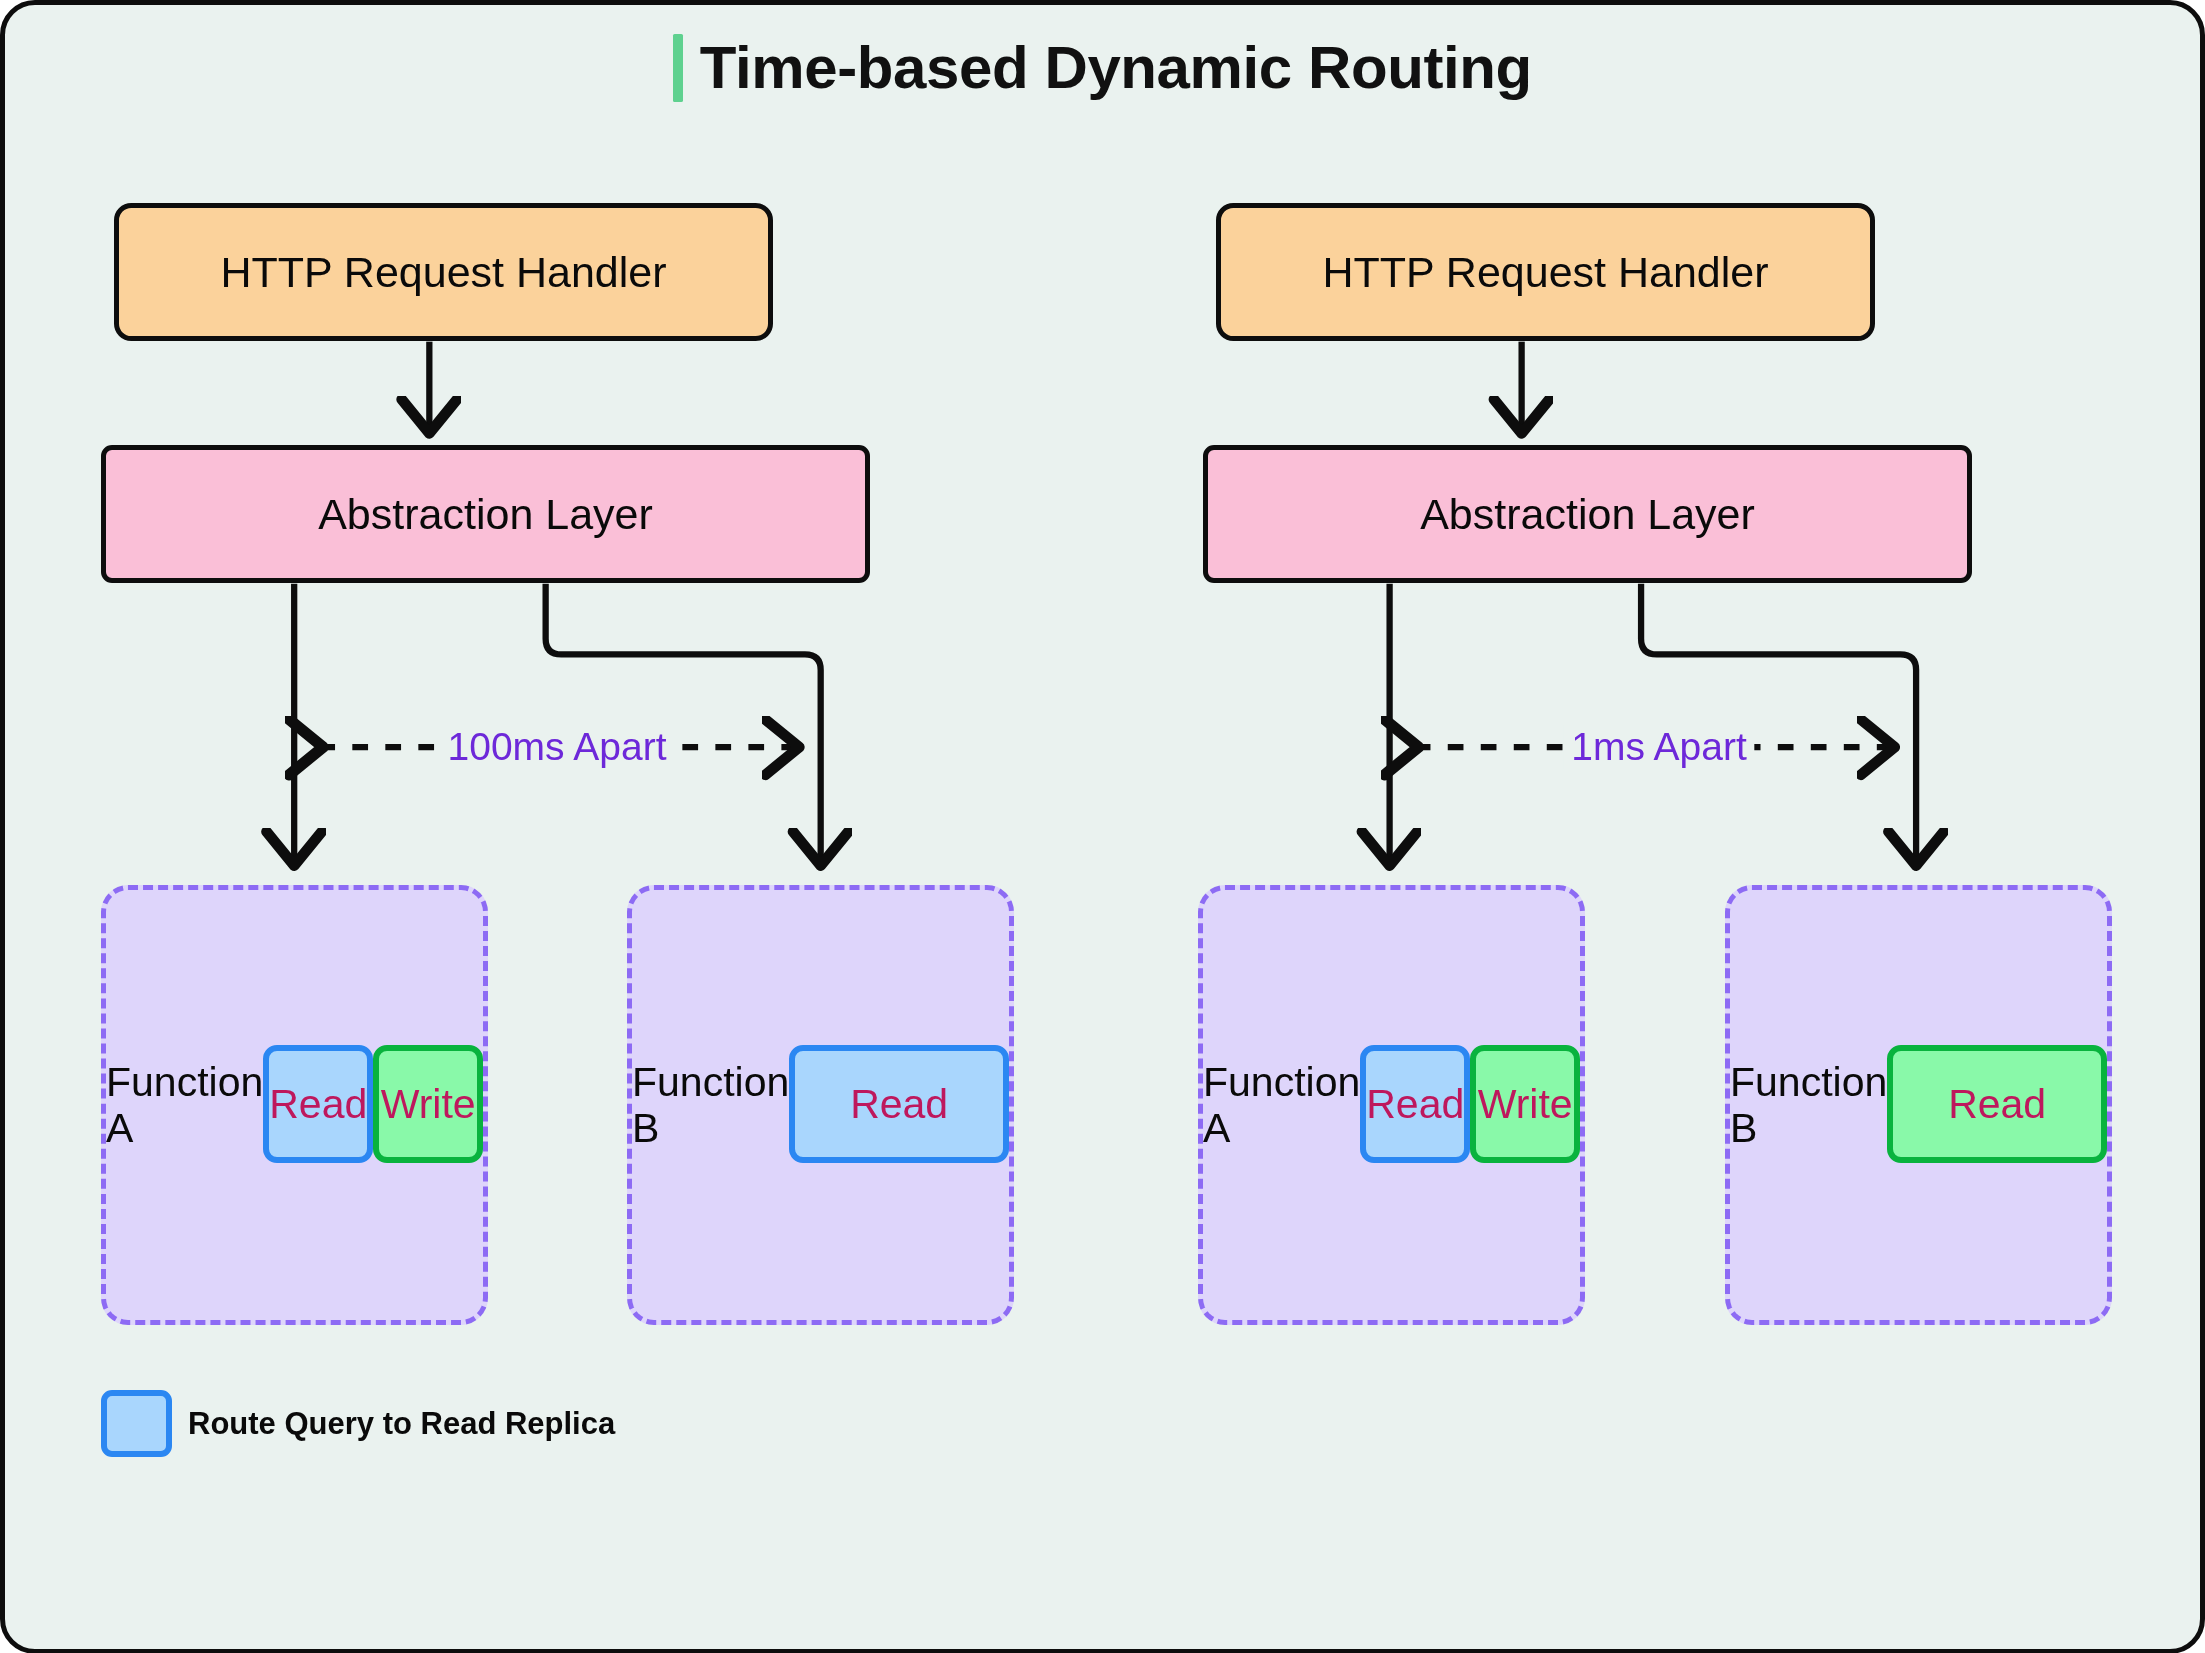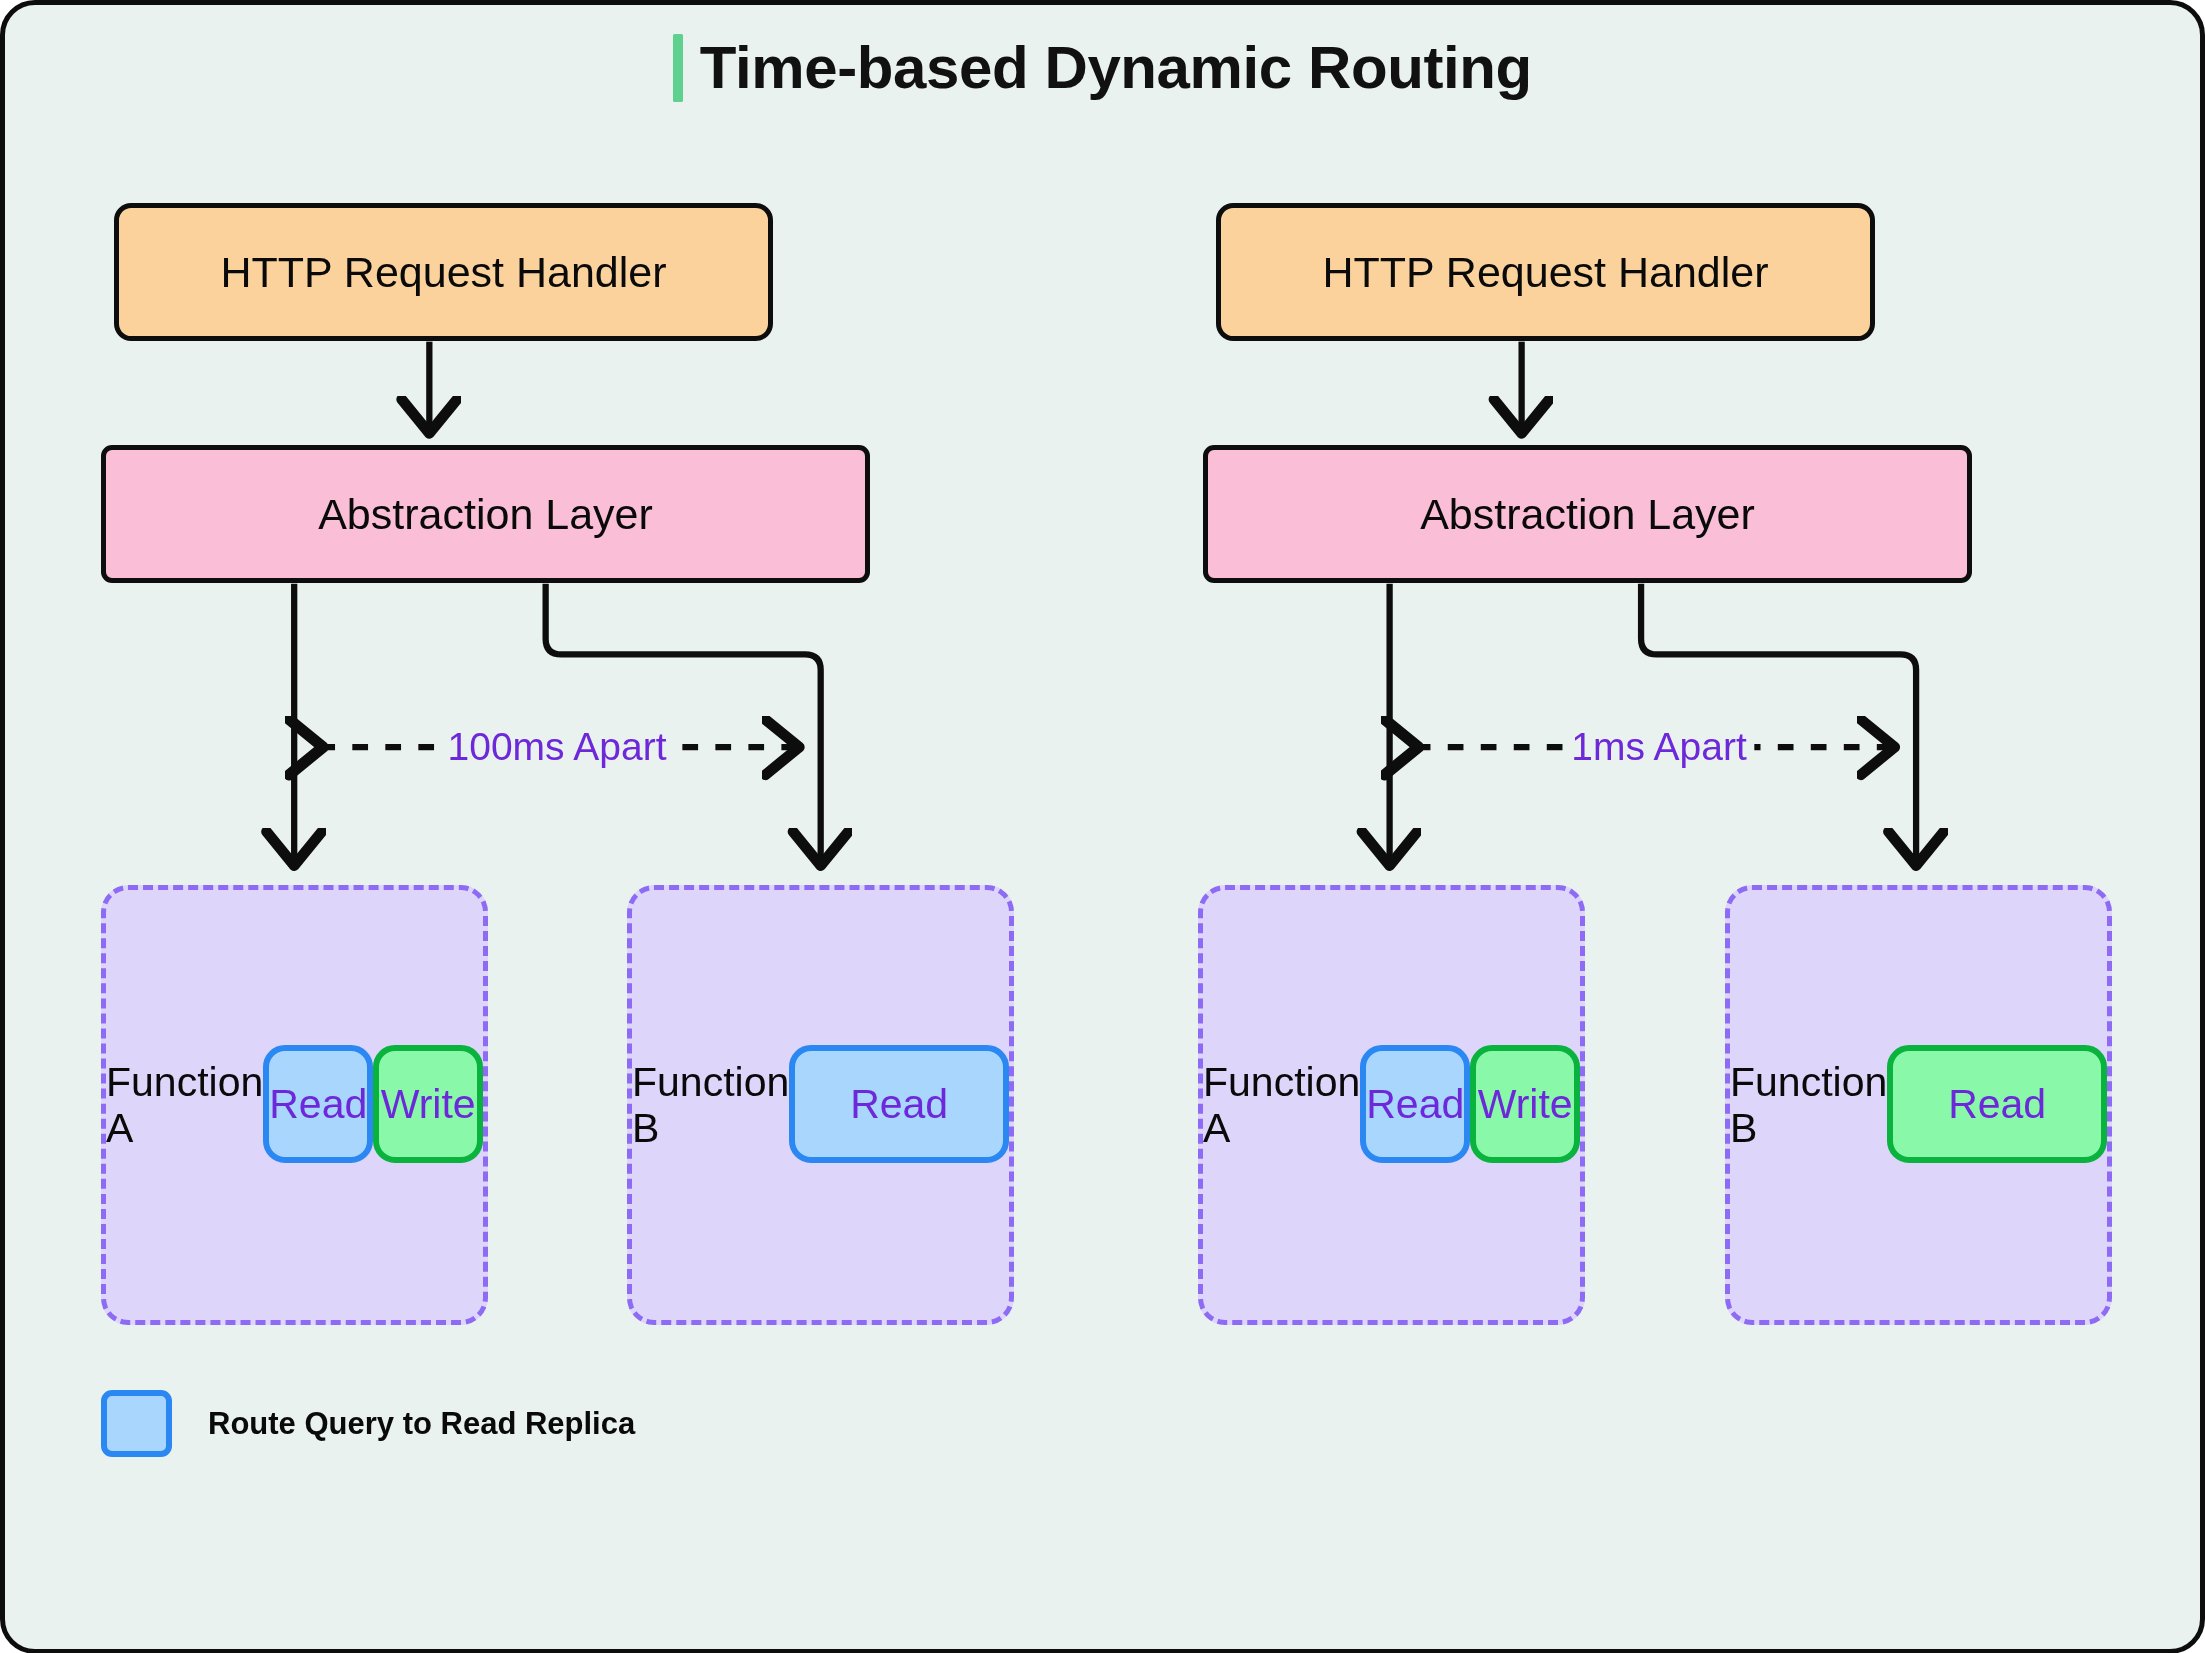--- a/index.html
+++ b/index.html
@@ -97,22 +97,22 @@
     line-height: 1.12;
   }
   .op-box {
     box-sizing: border-box;
     width: 314px;
     height: 118px;
     display: flex;
     align-items: center;
     justify-content: center;
     font-size: 41px;
-    color: #6d28d9;
-    border-radius: 22px;
+    color: #be185d;
+    border-radius: 14px;
     margin-bottom: 22px;
   }
   .op-read-replica {
     background: #A9D6FD;
     border: 6.3px solid #2B87F2;
   }
   .op-primary {
     background: #89F9A9;
     border: 6.3px solid #09B33E;
   }
@@ -122,21 +122,21 @@
     position: absolute;
     left: 96px;
     top: 1385px;
     display: flex;
     flex-direction: column;
     gap: 39px;
   }
   .legend-row {
     display: flex;
     align-items: center;
-    gap: 36px;
+    gap: 16px;
   }
   .legend-swatch {
     width: 71px;
     height: 67px;
     border-radius: 11px;
     box-sizing: border-box;
     flex: none;
   }
   .swatch-read-replica {
     background: #A9D6FD;

